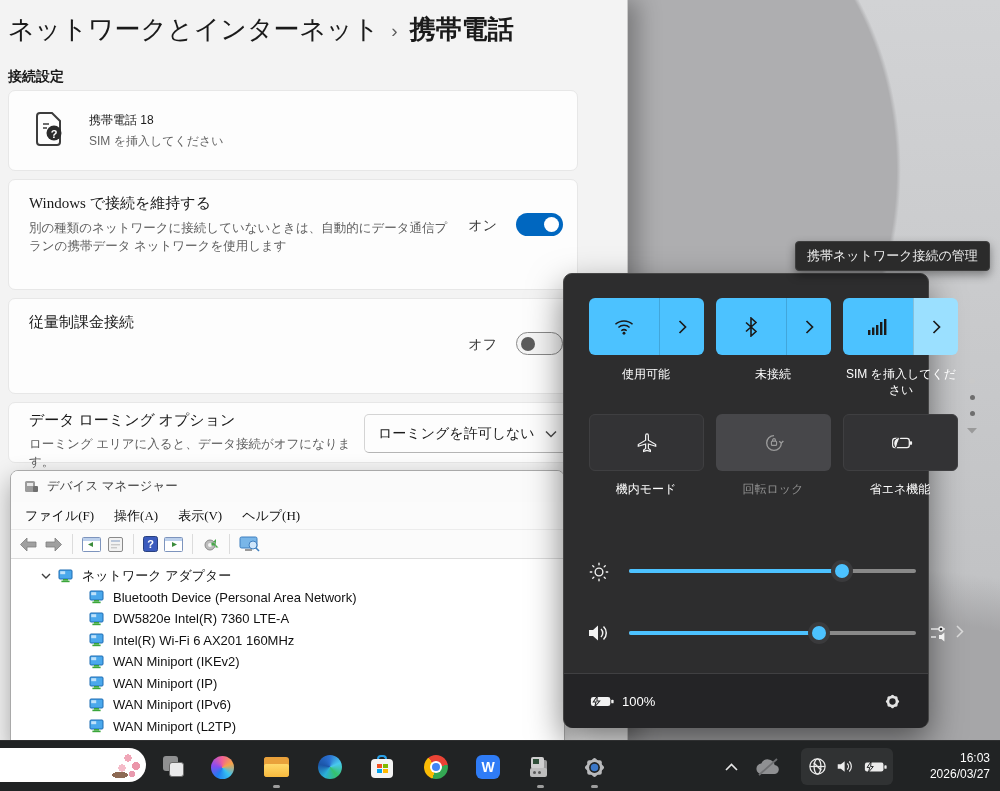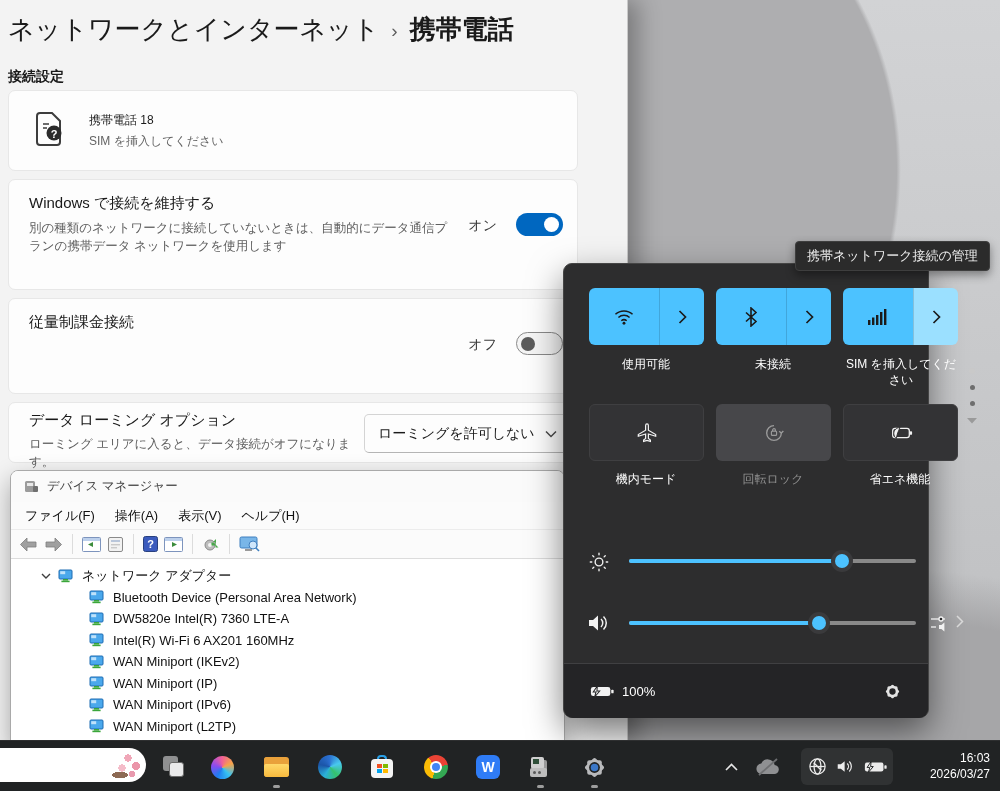--- a/index.html
+++ b/index.html
@@ -25,52 +25,52 @@
   .crumb-current { font-weight:700; }
   .section-title { left:8px; top:68px; font-size:14px; font-weight:700; color:#1a1a1a; }
   .card { left:8px; width:570px; background:#fdfdfd; border:1px solid #e7e7e7; border-radius:7px; }
   .card1 { top:90px; height:81px; display:flex; align-items:center; }
   .card1 .sim-icon { margin:0 24px 0 24px; }
   .card-title { font-size:12px; color:#1b1b1b; }
   .card-sub { font-size:12px; color:#636363; margin-top:4px; }
   .card2 { top:179px; height:111px; position:absolute; }
   .card3 { top:298px; height:96px; position:absolute; }
   .card4 { top:402px; height:61px; position:absolute; }
-  .big-title { position:absolute; left:20px; top:14px; font-size:15px; color:#191919; }
+  .big-title { position:absolute; left:20px; top:14px; font-size:15px; color:#191919;font-family:Liberation Serif, serif; }
   .desc { position:absolute; left:20px; top:39px; width:428px; font-size:12.5px; line-height:18px; color:#5f5f5f; }
   .state-label { position:absolute; right:80px; top:37px; font-size:14px; color:#3a3a3a; }
   .toggle { position:absolute; right:14px; top:33px; width:47px; height:23px; border-radius:12px; }
   .toggle.on { background:#0067c0; }
   .toggle.on .knob { position:absolute; right:4px; top:4px; width:15px; height:15px; border-radius:50%; background:#fff; }
   .toggle.off { background:#f5f5f5; border:1px solid #8a8a8a; }
   .toggle.off .knob { position:absolute; left:4px; top:3.5px; width:14px; height:14px; border-radius:50%; background:#5c5c5c; }
   .card4 .big-title { top:8px; }
   .card4 .desc { top:32px; width:330px; }
   .dropdown { position:absolute; left:355px; top:11px; width:206px; height:39px; background:#fdfdfd;
     border:1px solid #d4d4d4; border-bottom-color:#b5b5b5; border-radius:5px;
     display:flex; align-items:center; justify-content:space-between; padding:0 12px 0 13px; font-size:14px; color:#1b1b1b;font-family:Liberation Mono, monospace; }
 
   
   .dm { left:10px; top:470px; width:555px; height:275px; background:#fff; z-index:3;
     border:1px solid #a9a9a9; border-radius:8px 8px 0 0; box-shadow:0 10px 24px rgba(0,0,0,.32); overflow:hidden; }
   .dm-titlebar { height:31px; background:#fafafa; display:flex; align-items:center; padding-left:13px; gap:8px;
     color:#444; font-size:12.5px; }
   .dm-menubar { height:28px; background:#fbfbfb; display:flex; align-items:center; padding-left:4px;
     font-size:13px; color:#111; border-bottom:1px solid #ececec;}
-  .dm-menu-item { padding:0 10px; line-height:26px; }
+  .dm-menu-item { padding:0 10px; line-height:26px;font-family:Liberation Serif, serif; }
   .dm-toolbar { height:29px; background:#fbfbfb; display:flex; align-items:center; padding-left:8px; gap:6px;
     border-bottom:1px solid #dcdcdc; }
   .tb-sep { width:1px; height:20px; background:#dcdcdc; margin:0 3px; }
   .dm-tree { background:#fff; padding-top:6px; }
   .tree-row { display:flex; align-items:center; height:21.5px; font-size:13px; color:#101010; }
   .tree-row.parent { padding-left:30px; gap:7px; }
   .tree-row.child { padding-left:78px; gap:7px; }
 
   
-  .flyout { left:563px; top:263px; width:366px; height:455px; background:#2d2d2e;
+  .flyout { left:563px; top:273px; width:366px; height:455px; background:#2d2d2e;
     border:1px solid #454545; border-radius:9px; z-index:4; box-shadow:0 14px 34px rgba(0,0,0,.5); color:#fff; }
   .qbtn { position:absolute; width:115px; height:57px; border-radius:6px; display:flex; overflow:hidden; }
   .qbtn .main { width:70px; height:100%; display:flex; align-items:center; justify-content:center; }
   .qbtn .chev { width:45px; height:100%; display:flex; align-items:center; justify-content:center;
     border-left:1px solid rgba(0,0,0,.14); }
   .qbtn.active .main, .qbtn.active .chev { background:#4cc2ff; color:#1b1b1b; }
   .qbtn.active-hover .main { background:#4cc2ff; color:#1b1b1b; }
   .qbtn.active-hover .chev { background:#9be0ff; color:#1b1b1b; }
   .qbtn.inactive { background:#333335; border:1px solid #3f3f41; }
   .qbtn.disabled { background:#47474a; }

